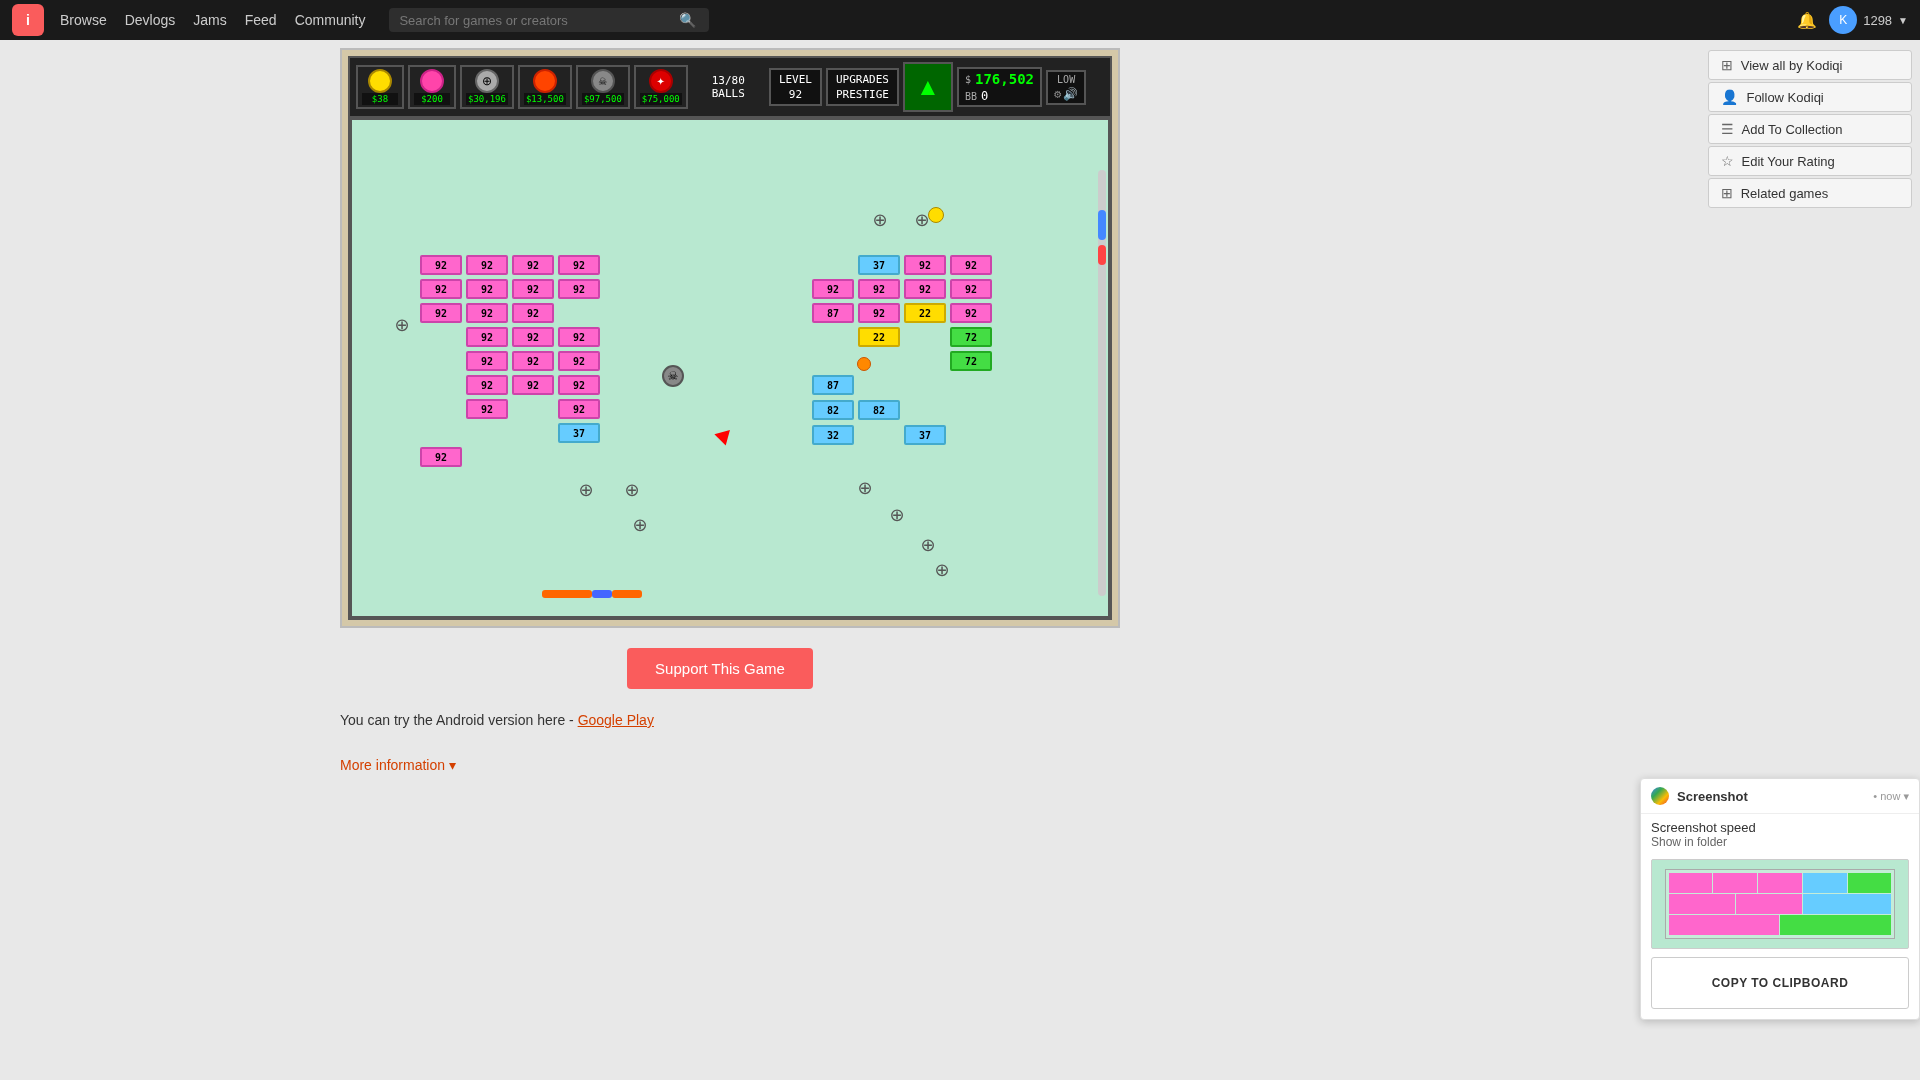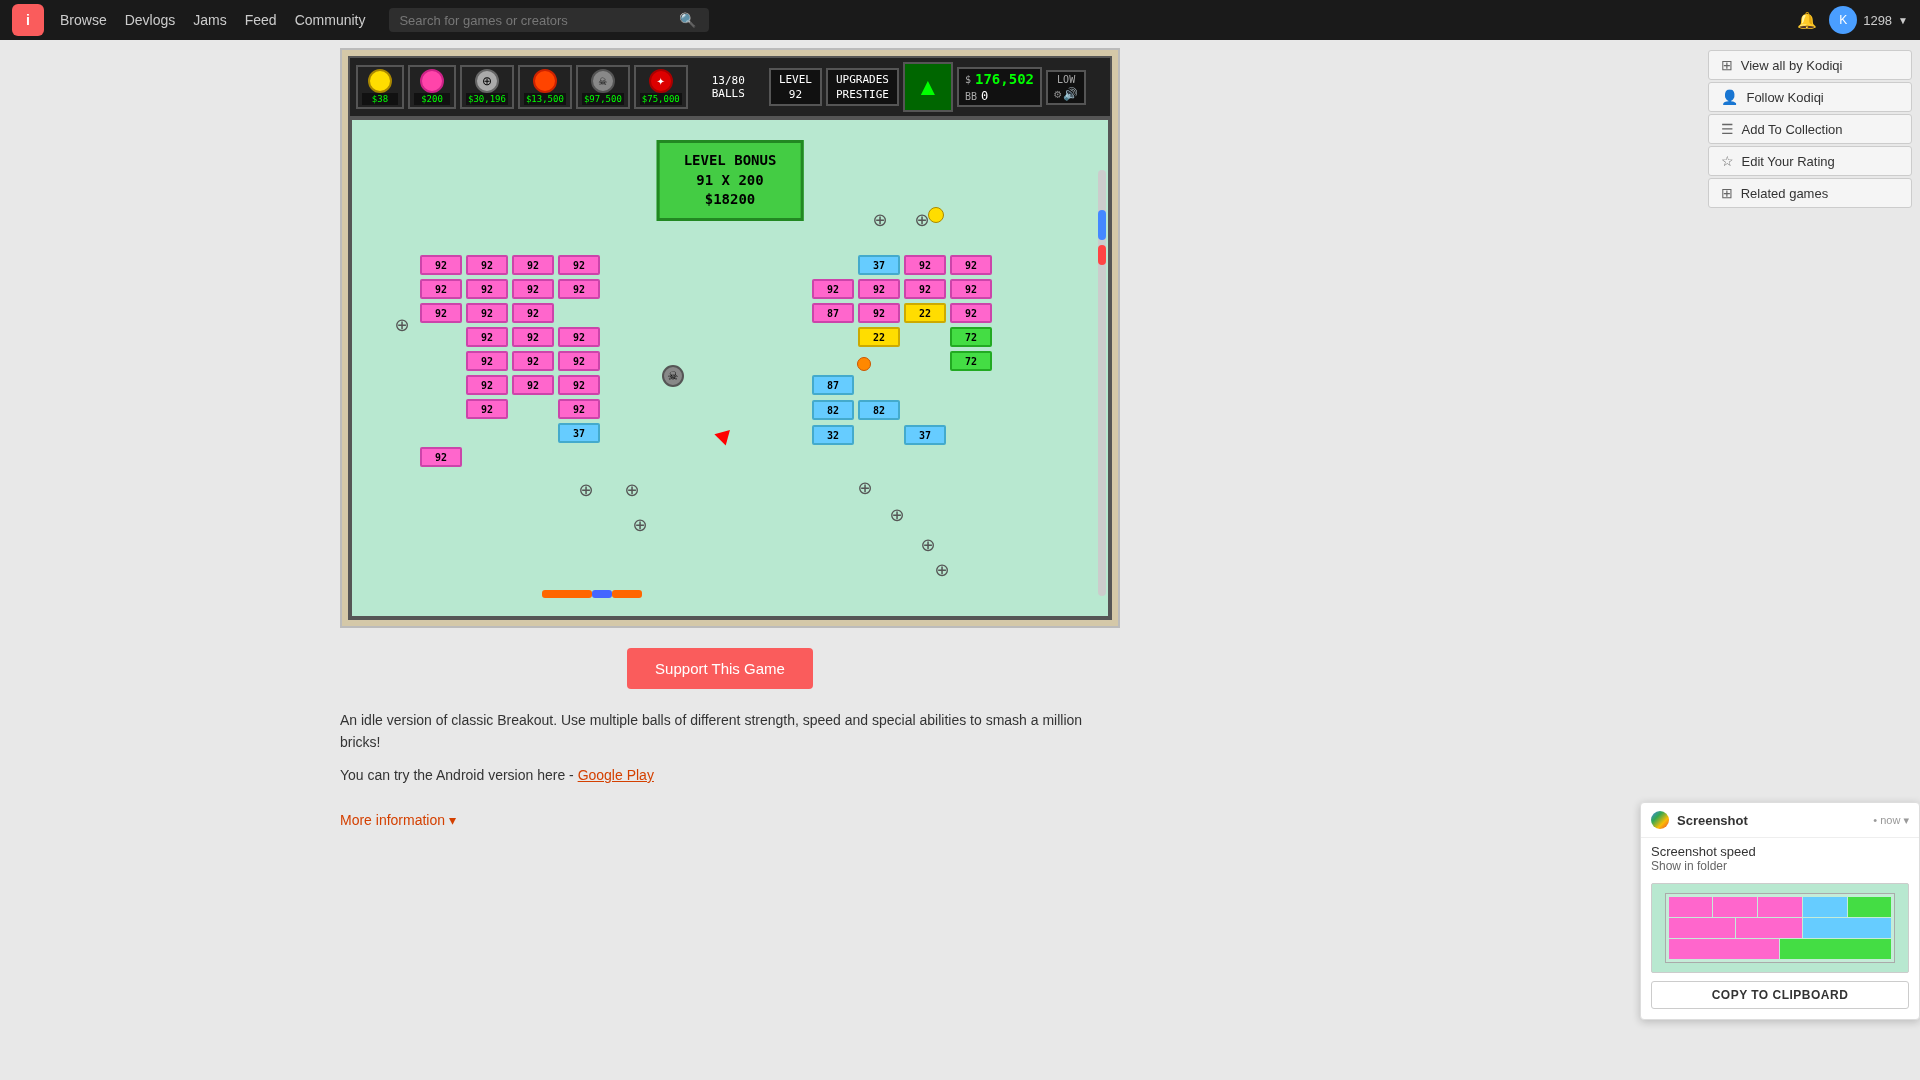--- a/index.html
+++ b/index.html
@@ -364,21 +364,21 @@
       border-radius: 2px;
       display: flex; align-items: center; justify-content: center;
       font-size: 10px; color: #888;
       position: relative;
       overflow: hidden;
     }
     .notif-copy-btn {
       display: block;
       width: calc(100% - 20px);
       margin: 0 10px 10px;
-      padding: 6px;
+      padding: 18px;
       background: none;
       border: 1px solid #ccc;
       border-radius: 3px;
       font-size: 12px;
       font-weight: bold;
       color: #333;
       cursor: pointer;
       text-align: center;
       letter-spacing: 0.5px;
     }
@@ -479,25 +479,20 @@
             <span class="low-text">LOW</span>
             <div class="low-icons">
               <span class="gear-icon-sm">⚙</span>
               <span class="sound-icon-sm">🔊</span>
             </div>
           </div>
         </div>
 
         <div class="game-canvas">
 
-          <div class="level-bonus-banner">
-            <div>LEVEL BONUS</div>
-            <div>91 X 200</div>
-            <div>$18200</div>
-          </div>
 
           <div class="brick brick-pink" style="left:68px;top:135px;width:42px;height:20px;">92</div>
           <div class="brick brick-pink" style="left:114px;top:135px;width:42px;height:20px;">92</div>
           <div class="brick brick-pink" style="left:160px;top:135px;width:42px;height:20px;">92</div>
           <div class="brick brick-pink" style="left:206px;top:135px;width:42px;height:20px;">92</div>
 
           <div class="brick brick-pink" style="left:68px;top:159px;width:42px;height:20px;">92</div>
           <div class="brick brick-pink" style="left:114px;top:159px;width:42px;height:20px;">92</div>
           <div class="brick brick-pink" style="left:160px;top:159px;width:42px;height:20px;">92</div>
           <div class="brick brick-pink" style="left:206px;top:159px;width:42px;height:20px;">92</div>
@@ -575,21 +570,20 @@
           <div class="game-scrollbar">
             <div class="scrollbar-thumb"></div>
             <div class="scrollbar-thumb2"></div>
           </div>
         </div>
       </div>
     </div>
 
     <div class="below-game" style="max-width:760px; padding:20px 0;">
       <button class="support-btn">Support This Game</button>
-      <p class="game-description">An idle version of classic Breakout. Use multiple balls of different strength, speed and special abilities to smash a million bricks!</p>
       <p class="game-description">
         <span>You can try the Android version here -</span>
         <a class="google-play-link">Google Play</a>
       </p>
       <a class="more-info-link">
         <span>More information</span>
         <span>▾</span>
       </a>
     </div>
 

